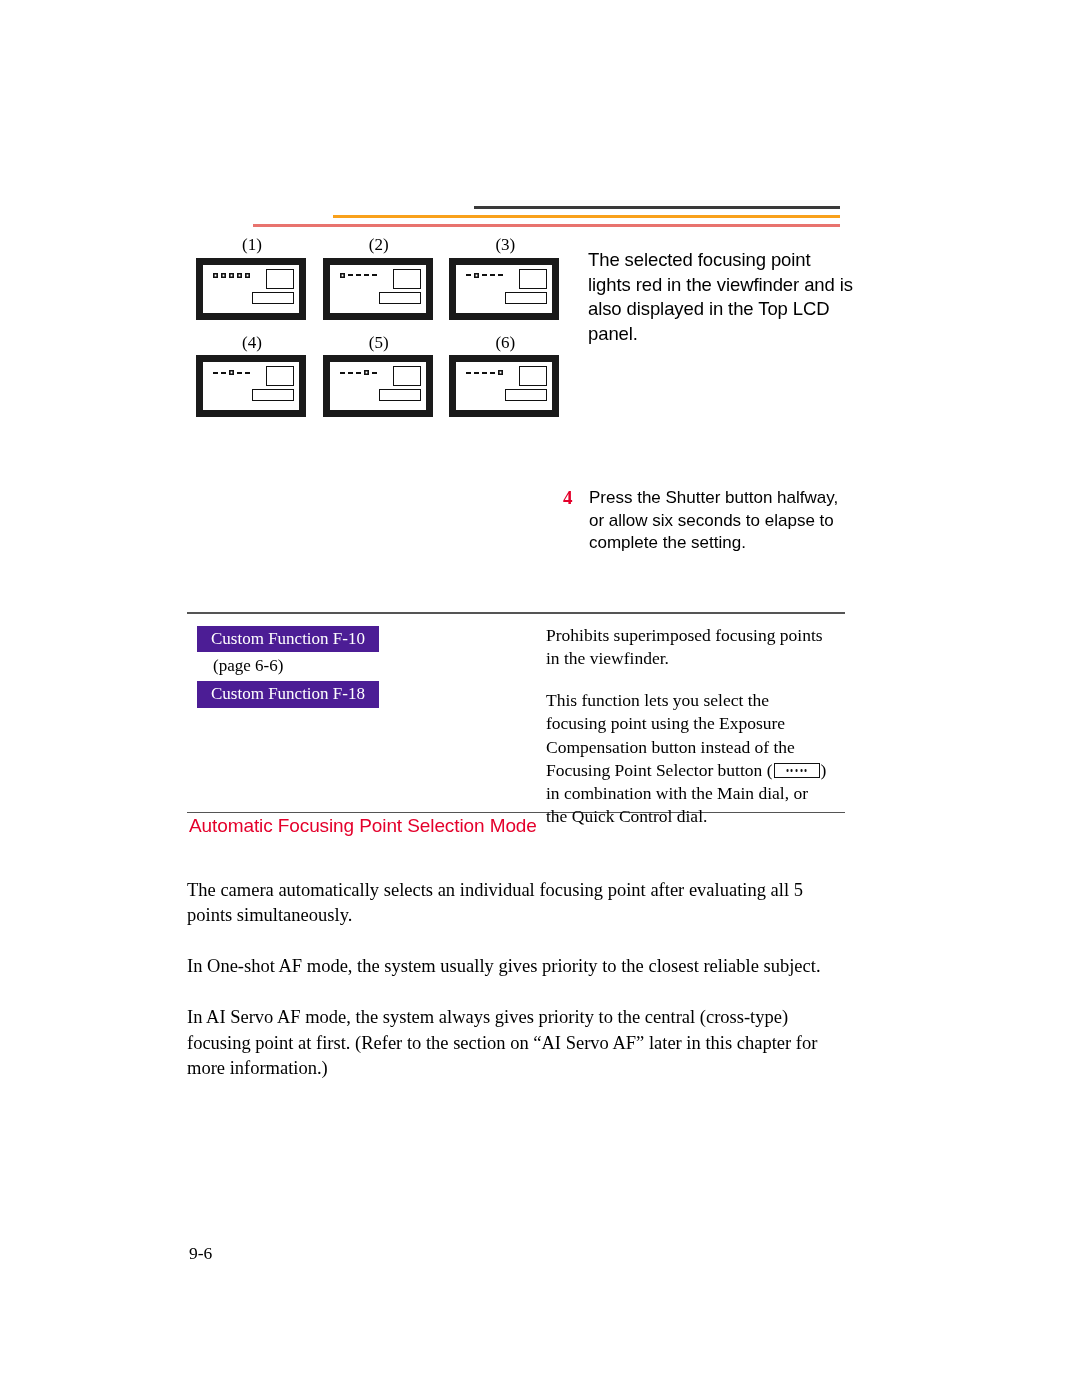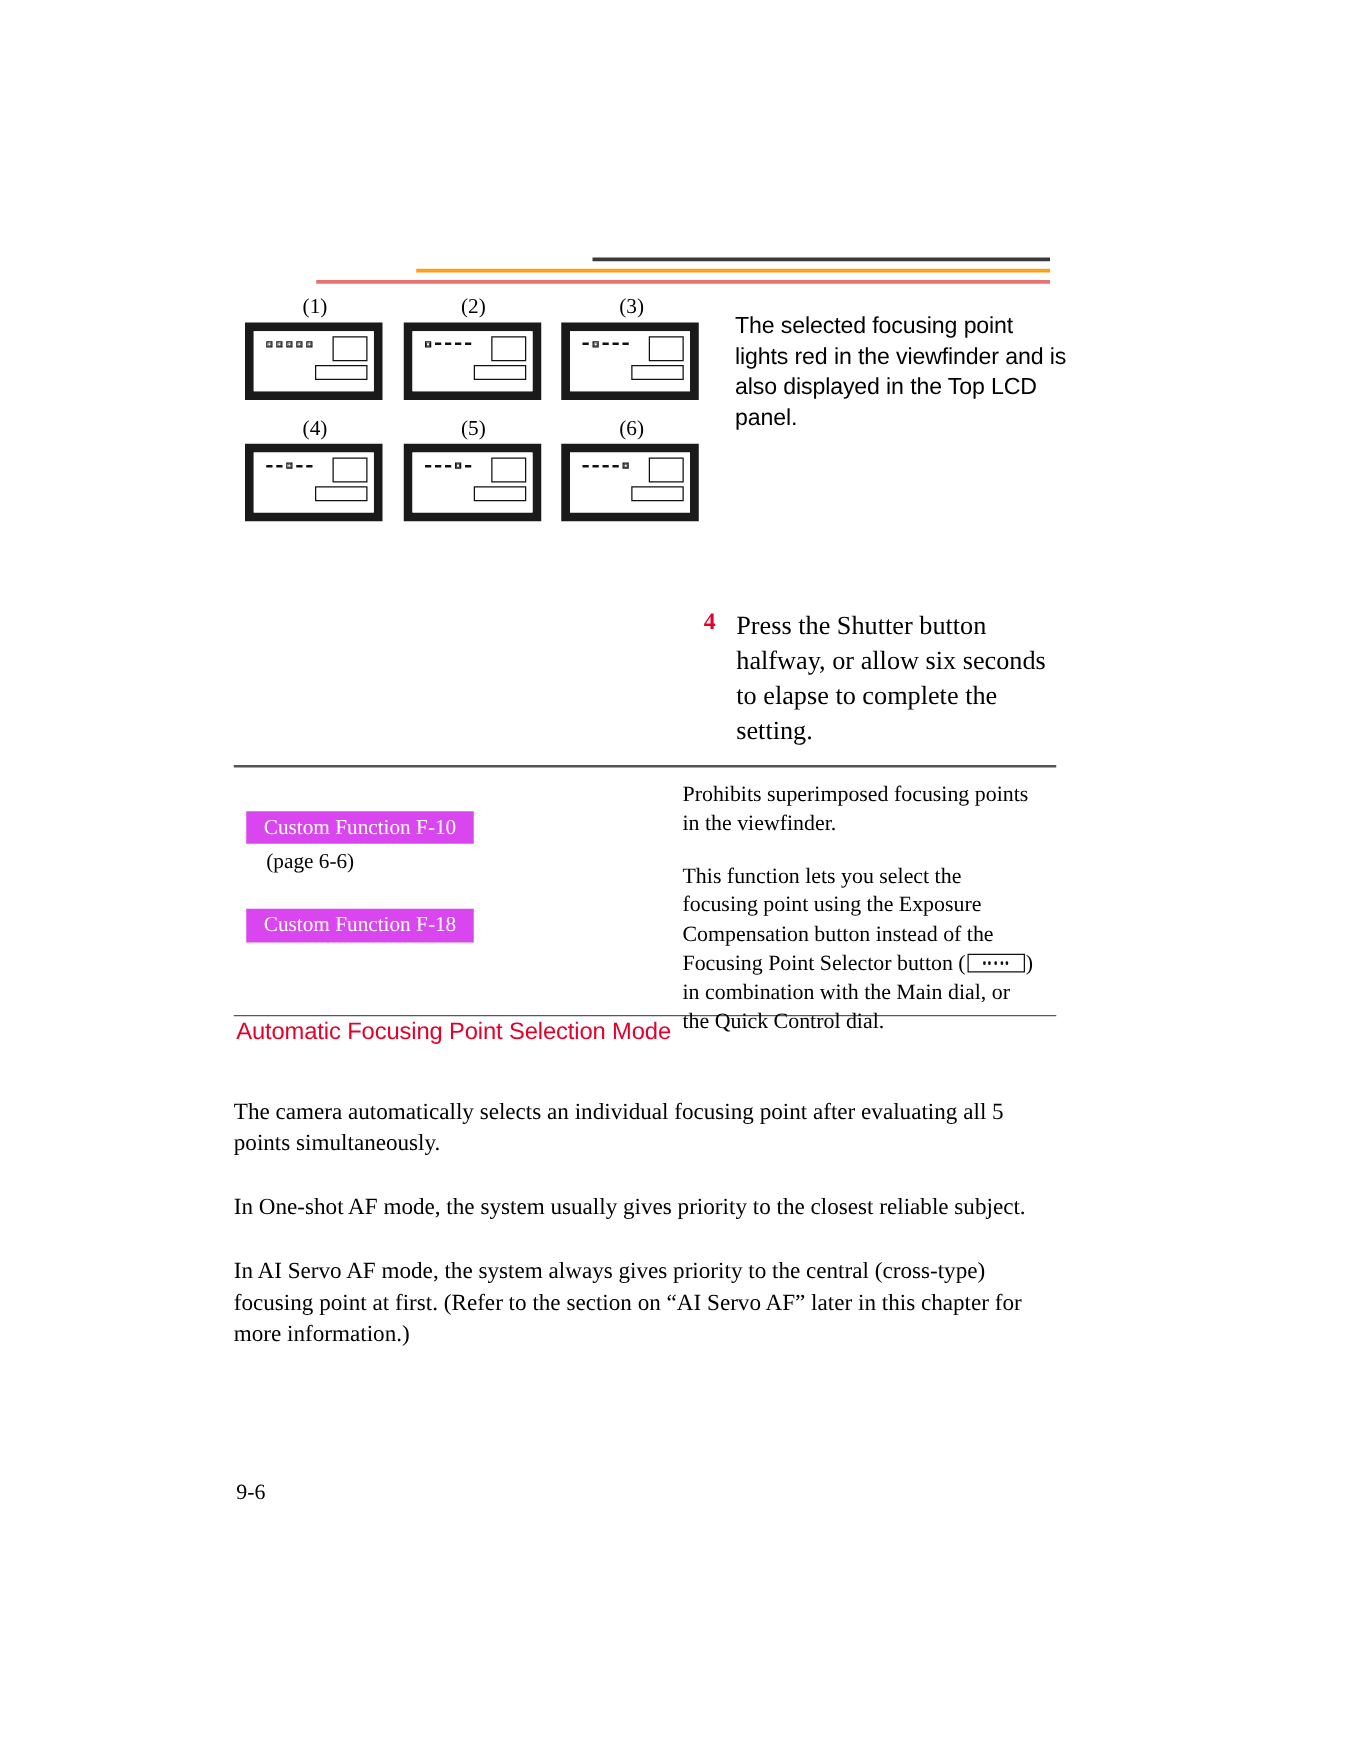--- a/index.html
+++ b/index.html
@@ -129,22 +129,22 @@
   }
   .step-num {
     font-family: "Liberation Serif", serif;
     font-weight: bold;
     font-size: 19px;
     color: #e4002b;
     width: 26px;
     flex: 0 0 26px;
   }
   .step-body {
-    font-family: Liberation Serif, serif;
-    font-size: 21px;
+    font-family: Liberation Sans, sans-serif;
+    font-size: 17px;
     line-height: 1.33;
   }
 
   
   #cf-section {
     position: absolute;
     left: 187px; top: 612px;
     width: 658px;
   }
   .hrule {
@@ -157,27 +157,26 @@
     min-height: 180px;
     padding-top: 12px;
   }
   .cf-left {
     position: absolute;
     left: 10px; top: 12px;
     width: 330px;
   }
   .cf-tag {
     display: inline-block;
-    background: #d946ef;
+    background: #4c1d95;
     color: #ffffff;
     font-family: "Liberation Serif", serif;
     font-size: 17px;
     padding: 3px 14px 4px 14px;
     line-height: 1.15;
-    margin-top: 23px;
   }
   .cf-page {
     font-family: Liberation Serif, serif;
     font-size: 17px;
     padding: 4px 0 5px 16px;
   }
   .cf-right {
     position: absolute;
     left: 359px; top: 10px;
     width: 285px;
@@ -233,21 +232,21 @@
   #section-body p {
     font-family: "Liberation Serif", serif;
     font-size: 18.5px;
     line-height: 1.36;
     margin: 0 0 26px 0;
   }
 
   
   #page-number {
     position: absolute;
-    left: 189px; top: 1183px;
+    left: 189px; top: 1243px;
     font-family: "Liberation Serif", serif;
     font-size: 17.5px;
   }
 </style>
 </head>
 <body>
 
 <div id="header-rules">
   <div class="rule rule-black"></div>
   <div class="rule rule-orange"></div>

